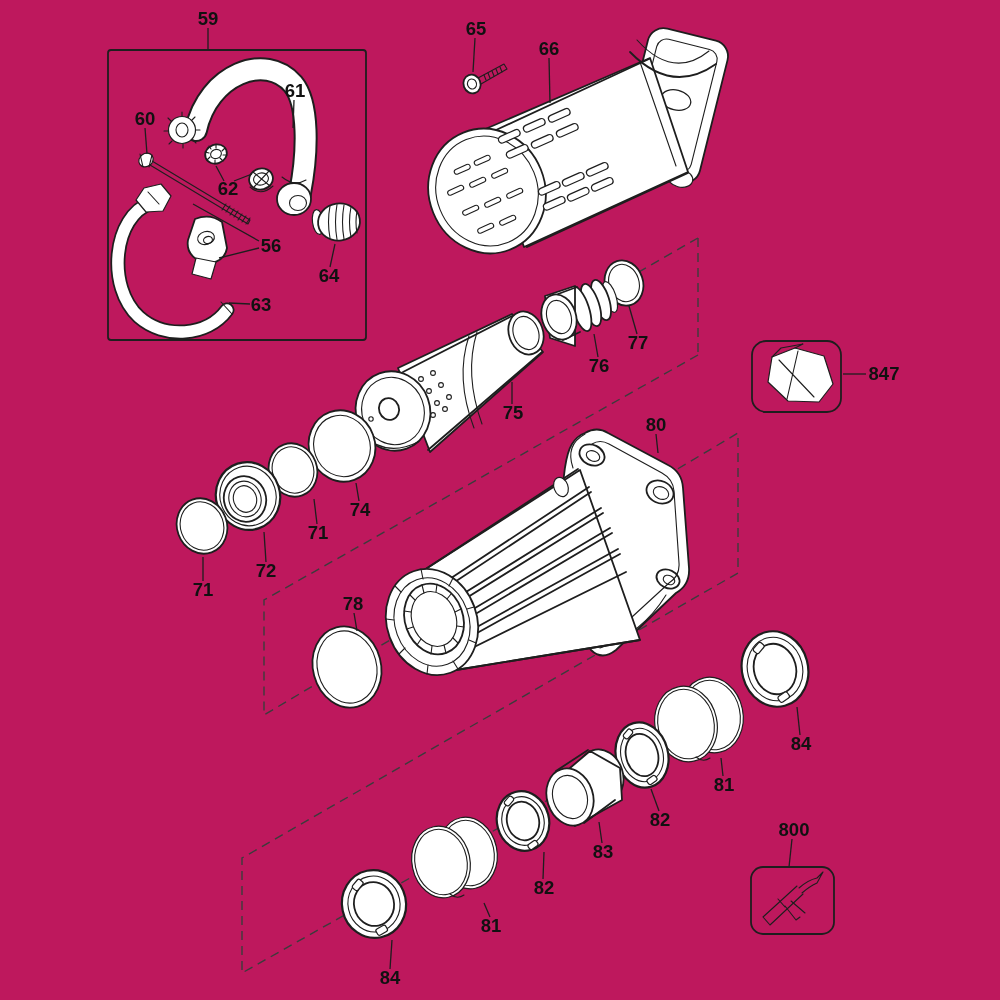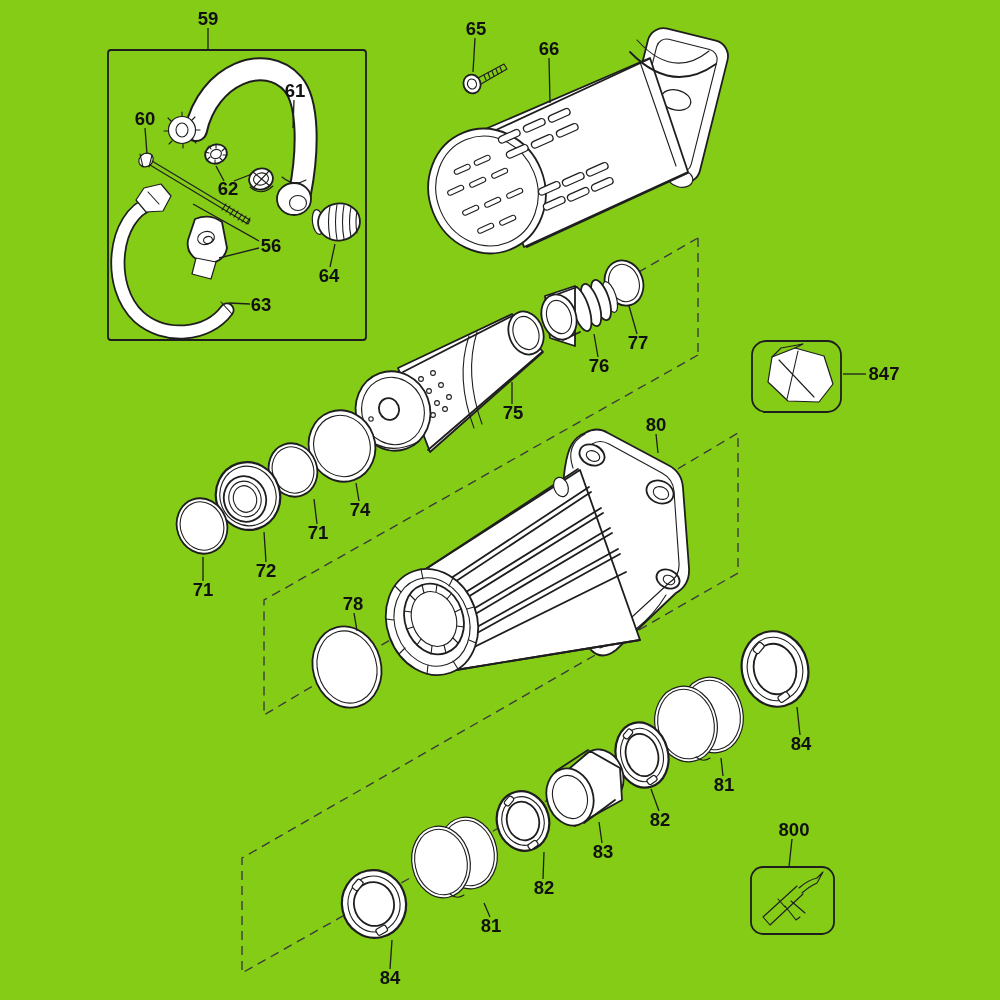--- a/index.html
+++ b/index.html
@@ -1,16 +1,16 @@
 <!DOCTYPE html>
 <html><head>
 <meta charset="utf-8">
 <style>
   html,body{margin:0;padding:0;background:#ffffff;}
-  .stage{position:relative;width:1000px;height:1000px;background:#84cc16;overflow:hidden;
+  .stage{position:relative;width:1000px;height:1000px;background:#be185d;overflow:hidden;
          font-family:"Liberation Sans", sans-serif;}
   svg{position:absolute;left:0;top:0;}
   svg *{vector-effect:non-scaling-stroke;}
   .ln{fill:none;stroke:#1e1e1e;stroke-width:1.8;stroke-linecap:round;stroke-linejoin:round;}
   .thin{fill:none;stroke:#1e1e1e;stroke-width:1.1;stroke-linecap:round;stroke-linejoin:round;}
   .wf{fill:#ffffff;stroke:#1e1e1e;stroke-width:1.8;stroke-linejoin:round;}
   .wfthin{fill:#ffffff;stroke:#1e1e1e;stroke-width:1.2;stroke-linejoin:round;}
   .heavy{fill:#ffffff;stroke:#1e1e1e;stroke-width:2.2;}
   .dash{fill:none;stroke:#3c3c3c;stroke-width:1.4;stroke-dasharray:9 6;}
   .leader{fill:none;stroke:#1e1e1e;stroke-width:1.3;}

